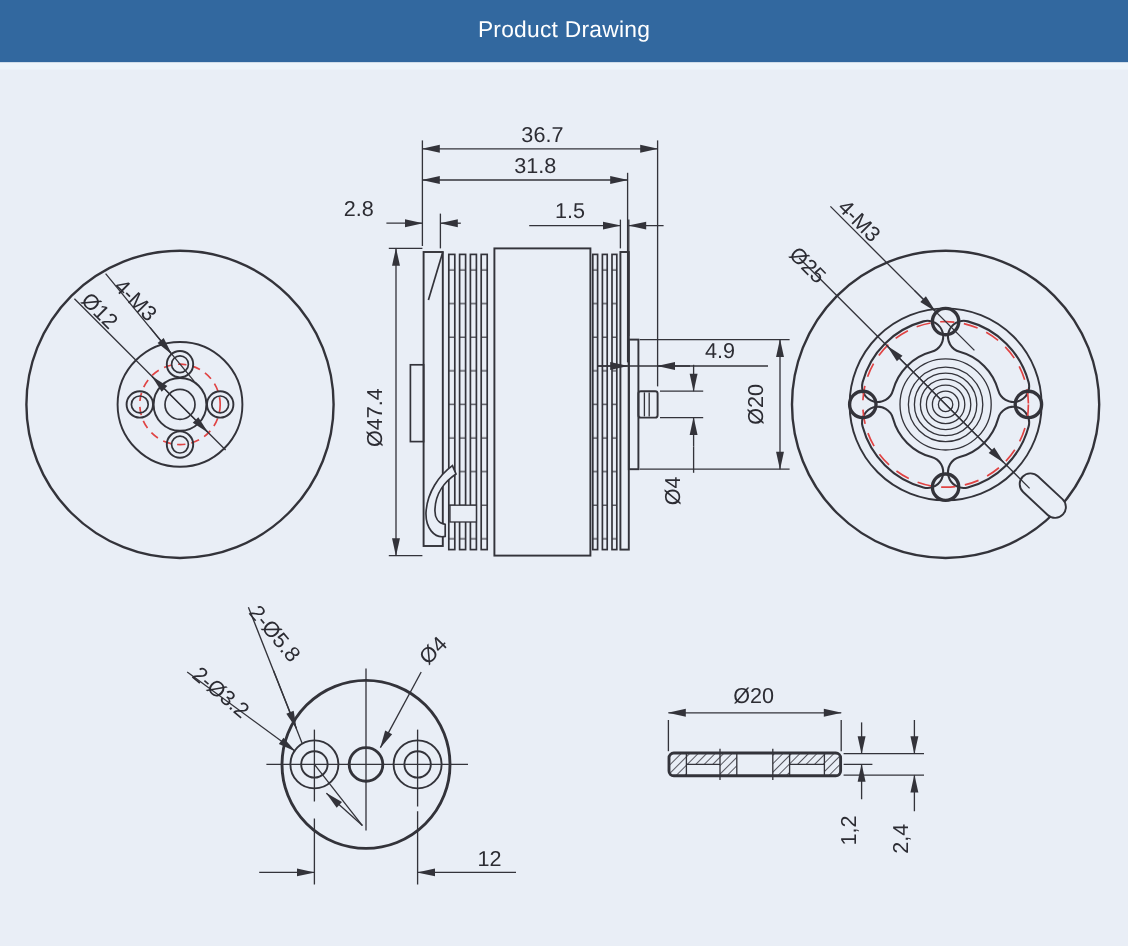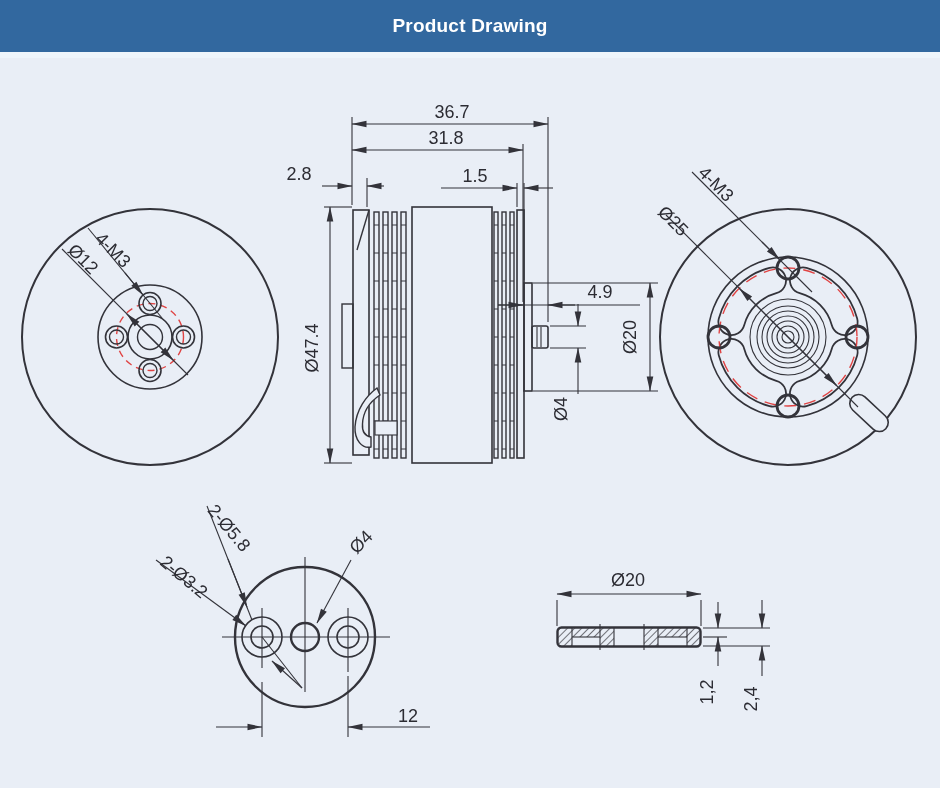--- a/index.html
+++ b/index.html
@@ -7,21 +7,21 @@
     width:940px;height:788px;position:relative;
     background:#e9eef6;
     font-family:"Liberation Sans","DejaVu Sans",sans-serif;
     overflow:hidden;
   }
   .header{
     position:absolute;top:0;left:0;width:940px;height:52px;
     background:#32689f;display:flex;align-items:center;justify-content:center;
   }
   .header .title{
-    color:#ffffff;font-size:19px;font-weight:700;letter-spacing:.2px;
+    color:#ffffff;font-size:19px;font-weight:400;letter-spacing:.2px;
   }
   .strip{
     position:absolute;top:52px;left:0;width:940px;height:6px;background:#eef5fb;
   }
   svg{position:absolute;top:0;left:0;}
   .ln{stroke:#33333a;fill:none;}
   .w1{stroke-width:1.1px;}
   .w14{stroke-width:1.4px;}
   .w16{stroke-width:1.6px;}
   .w2{stroke-width:2px;}

